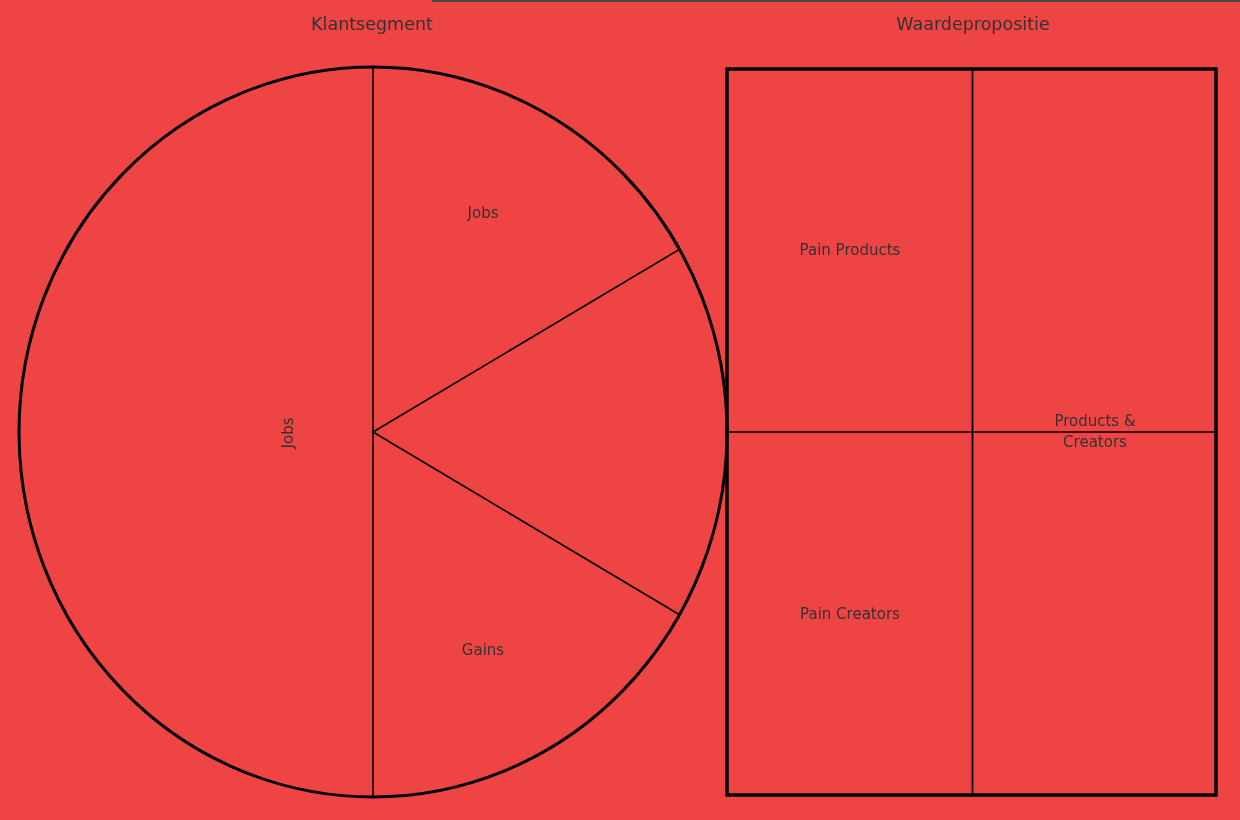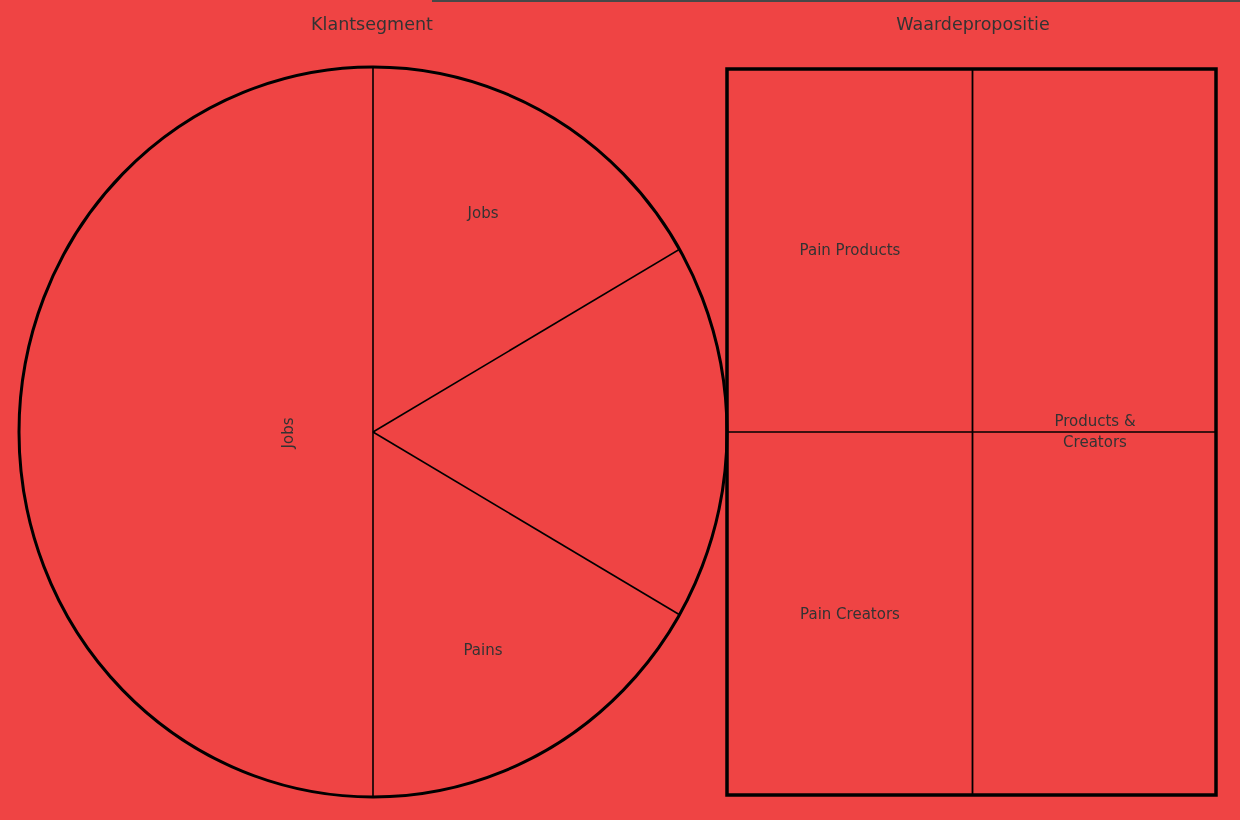--- a/index.html
+++ b/index.html
@@ -77,21 +77,21 @@
   </svg>
 
   <div class="label title title-left">Klantsegment</div>
 
   <div class="label title title-right">Waardepropositie</div>
 
   <div class="label label-jobs">Jobs</div>
 
   <div class="label label-gains">Jobs</div>
 
-  <div class="label label-pains">Pains</div>
+  <div class="label label-pains">Gains</div>
 
   <div class="label label-pain-relievers">Pain Products</div>
 
   <div class="label label-gain-creators">Pain Creators</div>
 
   <div class="label label-products-services">
     <div>Products &amp;</div>
     <div>Creators</div>
   </div>
 

